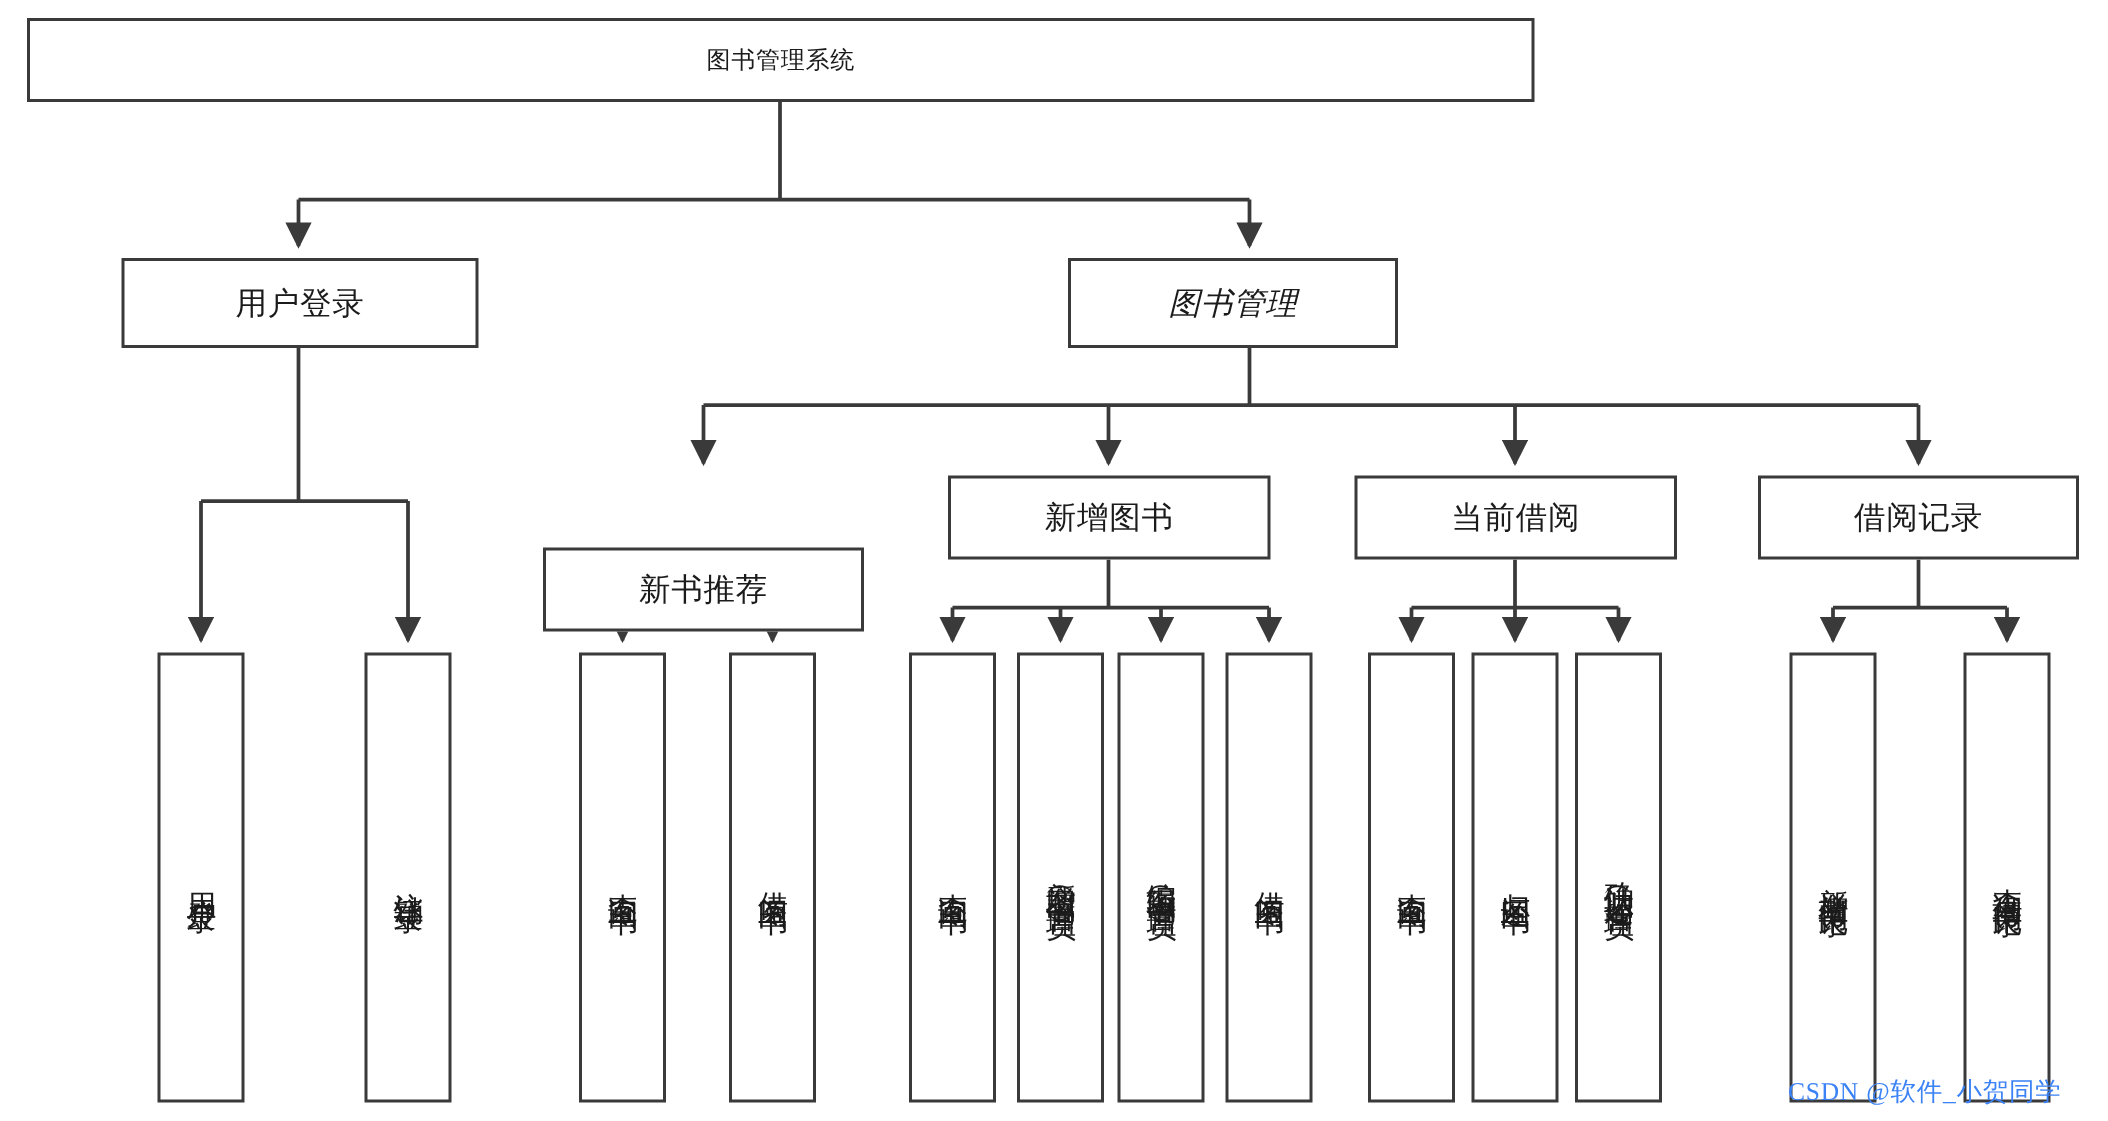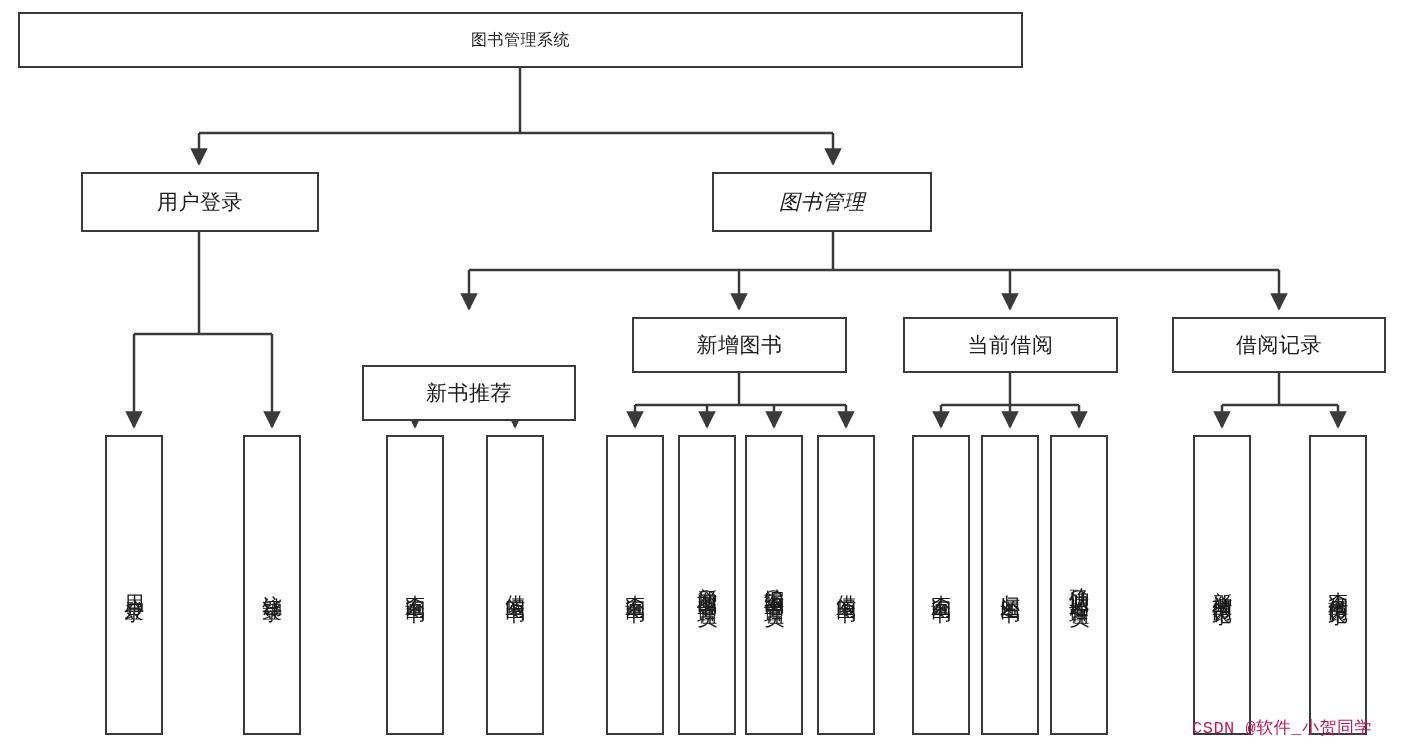--- a/index.html
+++ b/index.html
@@ -55,24 +55,24 @@
   }
   .node.v .txt {
     writing-mode: vertical-rl;
     text-orientation: upright;
     white-space: normal;
     text-align: center;
   }
   .watermark {
     position: absolute;
     font-size: 17px;
-    color: #be185d;
+    color: #3b82f6;
     white-space: nowrap;
     letter-spacing: 0.5px;
-    font-family: Liberation Mono, monospace;
+    font-family: Liberation Serif, serif;
   }
 </style>
 </head>
 <body>
 
 <div id="canvas">
 
   <svg id="edges" viewBox="0 0 1405 747" xmlns="http://www.w3.org/2000/svg">
     <defs>
       <marker id="arrow" viewBox="0 0 10 10" refX="9" refY="5" markerWidth="7" markerHeight="7" orient="auto-start-reverse">

